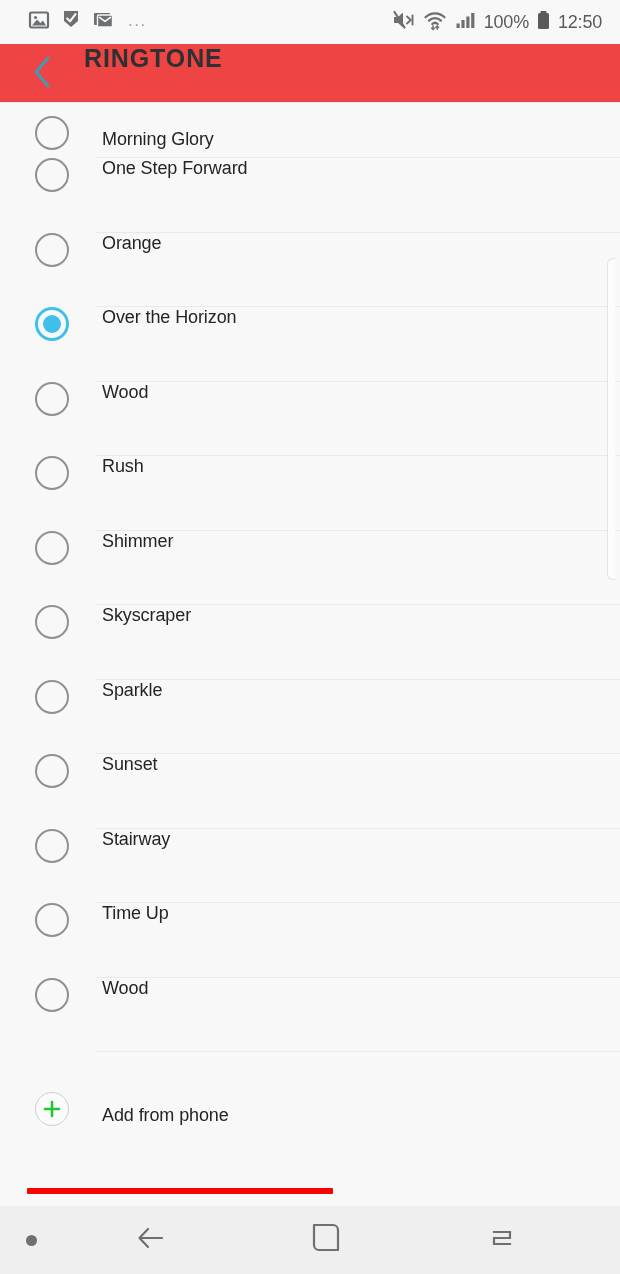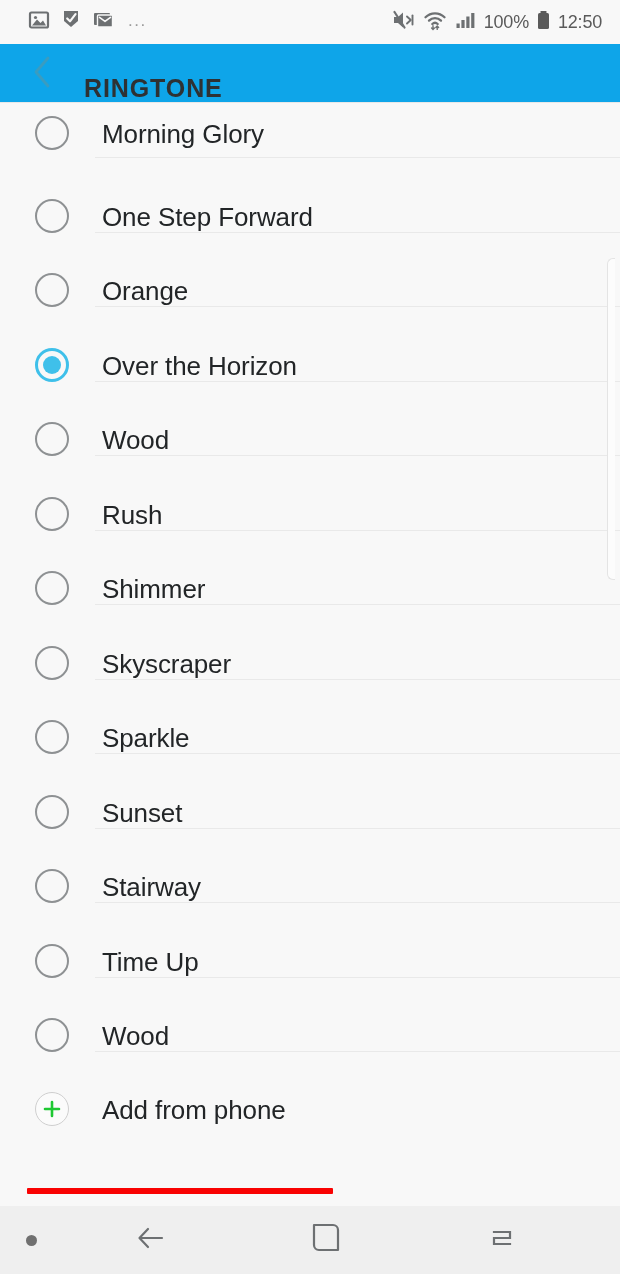--- a/index.html
+++ b/index.html
@@ -32,22 +32,22 @@
   }
   .sb-text {
     color:#5a5a5a; font-size:18px; font-weight:400;
     letter-spacing:-0.2px; white-space:nowrap;
   }
 
   
   #app-bar {
     position:absolute; left:0; top:44px;
     width:620px; height:59px;
-    display:flex; align-items:flex-end;
-    background:#0ea5e9;
+    display:flex; align-items:flex-start;
+    background:#ef4444;
   }
   #back-button {
     width:56px; height:59px;
     display:flex; align-items:center; justify-content:center;
     cursor:pointer; margin-left:14px;
   }
   #page-title {
     font-size:25px; font-weight:bold; color:#2e3133;
     letter-spacing:0.9px; margin-left:14px;
   }
@@ -58,21 +58,21 @@
 
   
   #ringtone-list {
     position:absolute; left:0; top:103px;
     width:620px; height:1103px;
     background:#f8f8f8;
   }
   .row {
     position:relative;
     height:74.5px;
-    display:flex; align-items:flex-end;
+    display:flex; align-items:flex-start;
     cursor:pointer;
   }
   .row.clipped { height:55px; align-items:flex-end; padding-bottom:8px; }
   .row-divider {
     position:absolute; left:95px; right:0; bottom:0;
     height:1px; background:#e9e9e9;
   }
   .radio {
     width:34px; height:34px; border-radius:50%;
     border:2px solid #8e9193;
@@ -87,21 +87,21 @@
   }
   .radio.selected::after {
     content:""; position:absolute;
     left:50%; top:50%;
     width:18px; height:18px;
     margin-left:-9px; margin-top:-9px;
     border-radius:50%;
     background:#3fc0ea;
   }
   .row-label {
-    font-size:26px; color:#222527;
+    font-size:18px; color:#222527;
     margin-left:33px;
     letter-spacing:-0.1px;
     white-space:nowrap;
   }
 
   
   #add-row {
     position:relative;
     height:74px;
     display:flex; align-items:flex-end;

